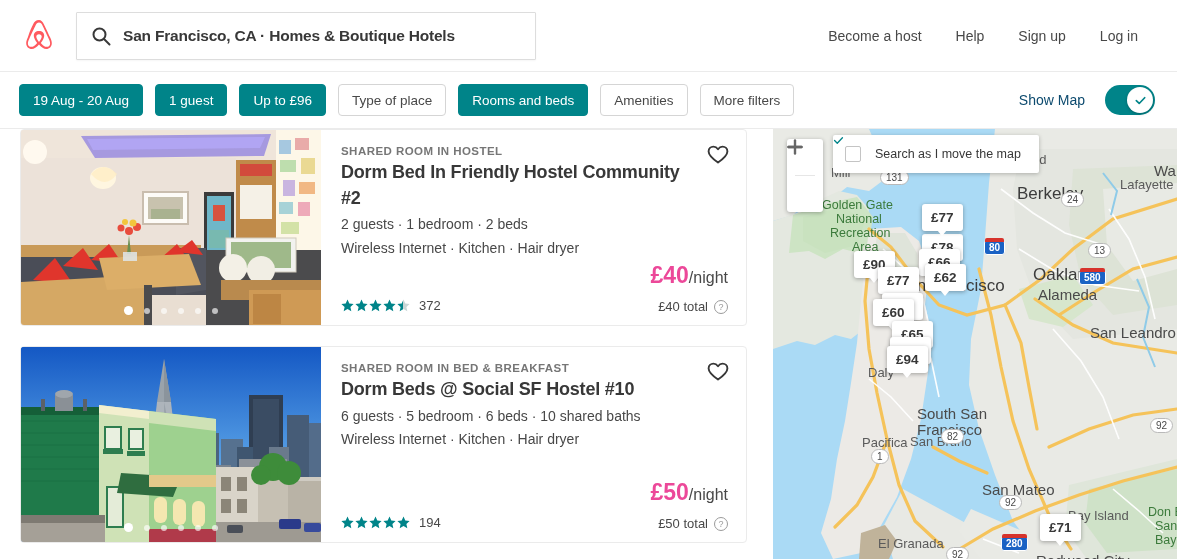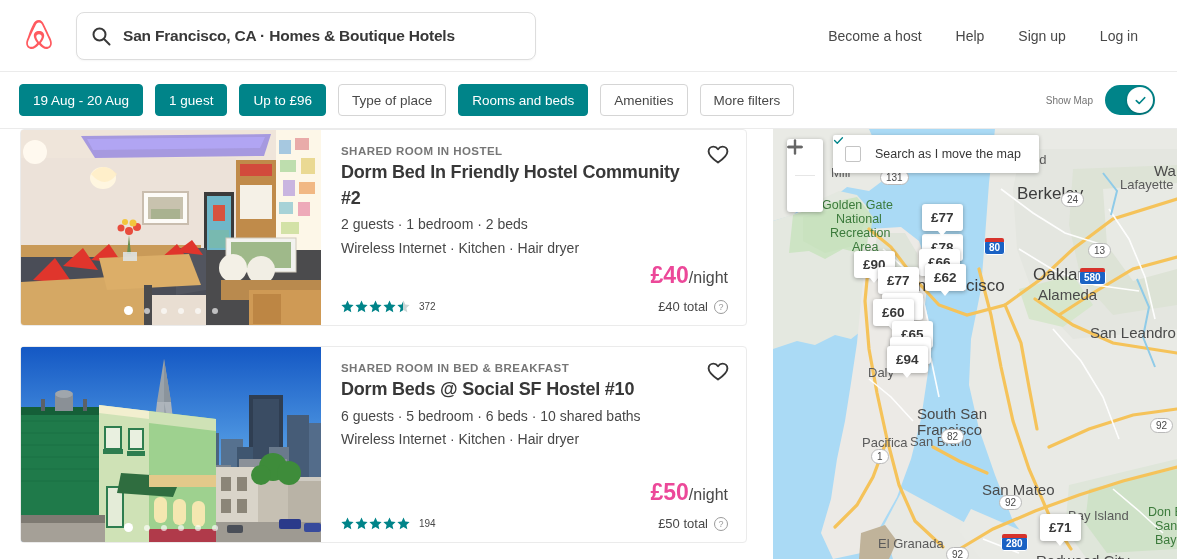--- a/index.html
+++ b/index.html
@@ -14,21 +14,21 @@
 
   
   .header {
     position: absolute; top: 0; left: 0; width: 1177px; height: 72px;
     background: #fff; display: flex; align-items: center;
     border-bottom: 1px solid #ebebeb;
   }
   .logo { margin-left: 22px; width: 34px; height: 36px; flex: none; }
   .searchbar {
     margin-left: 20px; width: 460px; height: 48px;
-    border: 1px solid #dddddd; border-radius: 8px; background: #fff;
+    border: 1px solid #dddddd; border-radius: 1px; background: #fff;
     display: flex; align-items: center; padding: 0 14px;
     box-shadow: 0 1px 2px rgba(0,0,0,0.04);
   }
   .search-icon { width: 20px; height: 20px; flex: none; margin-right: 12px; }
   .search-text {
     font-size: 15.5px; font-weight: bold; color: #383838;
     letter-spacing: -0.2px; white-space: nowrap;
   }
   .nav { margin-left: auto; display: flex; align-items: center; gap: 0; padding-right: 22px; }
   .nav a {
@@ -47,21 +47,21 @@
     display: inline-flex; align-items: center; padding: 0 13px;
     margin-right: 12px; white-space: nowrap; cursor: pointer;
     border: 1px solid #d5d5d5; background: #fff; color: #484848;
   }
   .pill.active {
     background: #008489; border-color: #008489; color: #ffffff; font-weight: normal;
   }
   .mapToggleWrap {
     margin-left: auto; display: flex; align-items: center; padding-right: 22px;
   }
-  .mapToggleLabel { font-size: 10px; color: #737373; margin-right: 12px; }
+  .mapToggleLabel { font-size: 14px; color: #0c4a6e; margin-right: 20px; }
   .switch {
     width: 50px; height: 30px; border-radius: 16px; background: #008489;
     position: relative; cursor: pointer; flex: none;
   }
   .knob {
     position: absolute; top: 2px; right: 2px; width: 26px; height: 26px;
     border-radius: 50%; background: #fff;
     display: flex; align-items: center; justify-content: center;
     box-shadow: 0 1px 3px rgba(0,0,0,0.25);
   }
@@ -108,21 +108,21 @@
   .qmark {
     width: 14px; height: 14px; border-radius: 50%; border: 1px solid #9b9b9b;
     font-size: 9px; line-height: 12px; text-align: center; color: #9b9b9b;
     cursor: pointer;
   }
   .rating {
     position: absolute; left: 20px; bottom: 12px;
     display: flex; align-items: center; gap: 6px;
   }
   .stars { display: flex; gap: 0px; }
-  .review-count { font-size: 10px; color: #484848; }
+  .review-count { font-size: 13px; color: #484848; }
 
   
   .map {
     position: absolute; top: 129px; left: 773px; width: 404px; height: 430px;
     overflow: hidden; background: #a5d6f2;
   }
   .map svg { position: absolute; top: 0; left: 0; }
   .zoomctl {
     position: absolute; top: 10px; left: 14px; width: 36px;
     background: #fff; border-radius: 3px; box-shadow: 0 1px 4px rgba(0,0,0,0.3);

